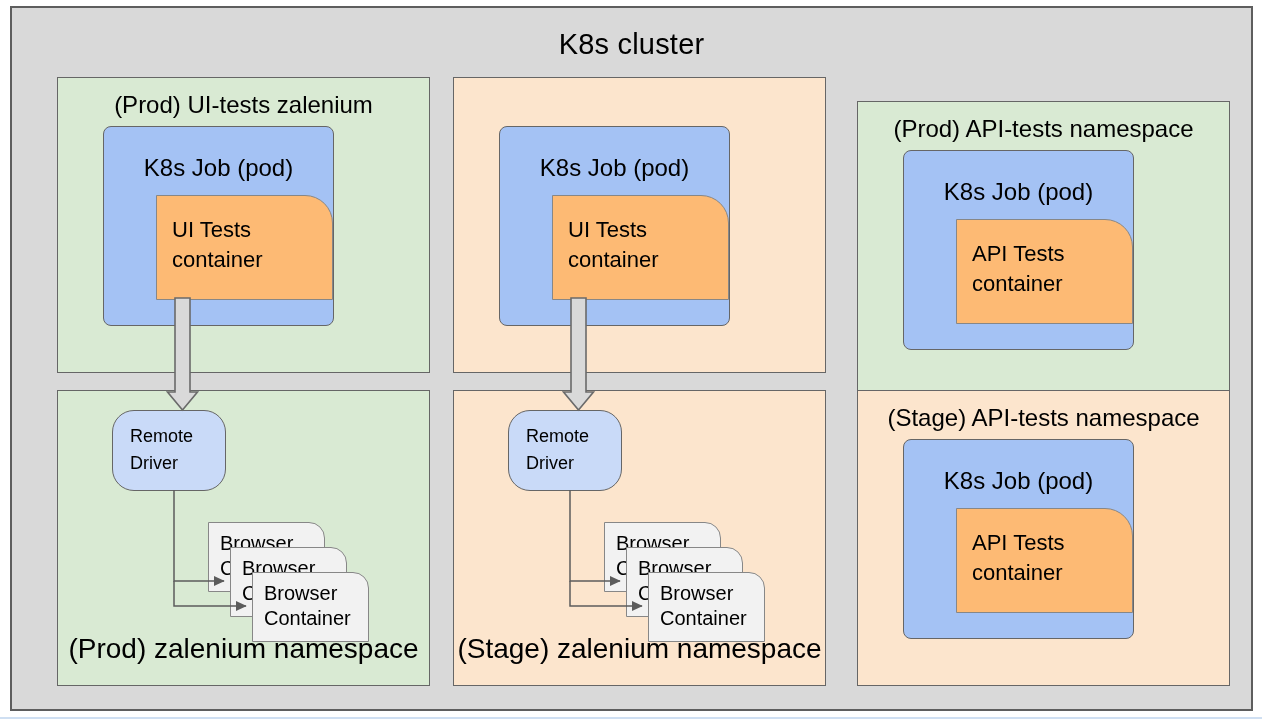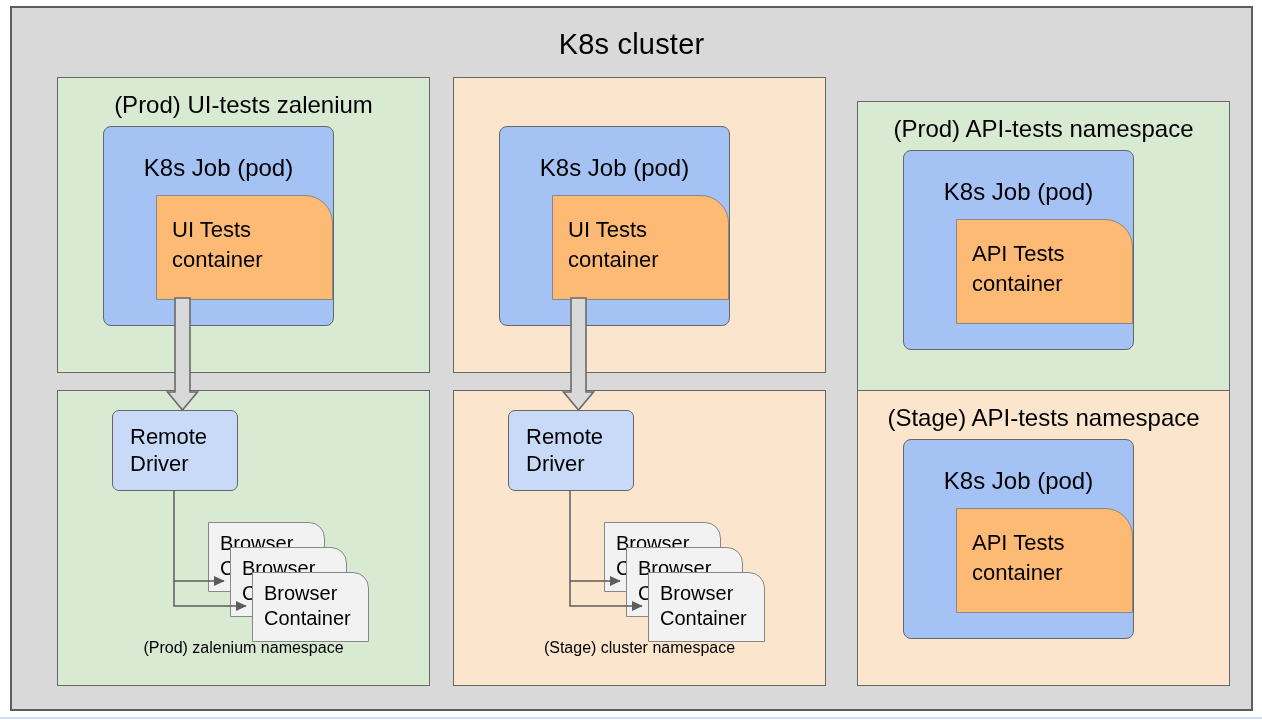--- a/index.html
+++ b/index.html
@@ -9,32 +9,32 @@
   .cluster{position:absolute;left:10px;top:6px;width:1243px;height:705px;
            background:#d9d9d9;border:2.5px solid #5e5e5e;box-sizing:border-box;}
   .cluster-title{position:absolute;top:20px;left:0;width:100%;text-align:center;
                  font-size:29px;letter-spacing:.2px;}
 
   .ns{position:absolute;width:373px;height:296px;box-sizing:border-box;
       border:1.7px solid #666;}
   .ns.green{background:#d9ead3;}
   .ns.orange{background:#fce5cd;}
   .ns-title{position:absolute;top:13px;left:0;width:100%;text-align:center;font-size:24px;}
-  .ns-bottom-label{position:absolute;bottom:28px;left:0;width:100%;text-align:center;font-size:16px;}
+  .ns-bottom-label{position:absolute;bottom:20px;left:0;width:100%;text-align:center;font-size:28px;}
 
   .job{position:absolute;left:45px;top:48px;width:231px;height:200px;
        background:#a4c2f4;border:1.4px solid #666;border-radius:8px;box-sizing:border-box;}
   .job-title{margin-top:27px;text-align:center;font-size:24px;}
   .cbox{position:absolute;left:52px;top:68px;width:177px;height:105px;
         background:#fdba74;border:1.4px solid #878787;border-radius:0 28px 0 0;
         box-sizing:border-box;font-size:22px;line-height:30px;padding:19px 0 0 15px;}
 
-  .driver{position:absolute;left:54px;top:19px;width:126px;height:81px;
-          background:#c9daf8;border:1.4px solid #666;border-radius:7px;
-          box-sizing:border-box;font-size:22px;line-height:27px;padding:12px 0 0 17px;}
+  .driver{position:absolute;left:54px;top:19px;width:114px;height:81px;
+          background:#c9daf8;border:1.4px solid #666;border-radius:22px;
+          box-sizing:border-box;font-size:18px;line-height:27px;padding:12px 0 0 17px;}
 
   .browser{position:absolute;width:117px;height:70px;background:#f2f2f2;
            border:1.4px solid #878787;border-radius:0 16px 0 0;box-sizing:border-box;
            font-size:20px;line-height:25px;padding:8px 0 0 11px;}
   .b1{left:150px;top:131px;z-index:1;}
   .b2{left:172px;top:156px;z-index:2;}
   .b3{left:194px;top:181px;z-index:3;}
 
   .pos-ns0{left:57px;top:77px;}
   .pos-ns1{left:453px;top:77px;}
@@ -117,21 +117,21 @@
       <div>Container</div>
     </div>
     <div class="browser b2">
       <div>Browser</div>
       <div>Container</div>
     </div>
     <div class="browser b3">
       <div>Browser</div>
       <div>Container</div>
     </div>
-    <div class="ns-bottom-label">(Stage) cluster namespace</div>
+    <div class="ns-bottom-label">(Stage) zalenium namespace</div>
   </div>
 
   <div class="ns orange pos-ns5">
     <div class="ns-title">(Stage) API-tests namespace</div>
     <div class="job">
       <div class="job-title">K8s Job (pod)</div>
       <div class="cbox">
         <div>API Tests</div>
         <div>container</div>
       </div>

